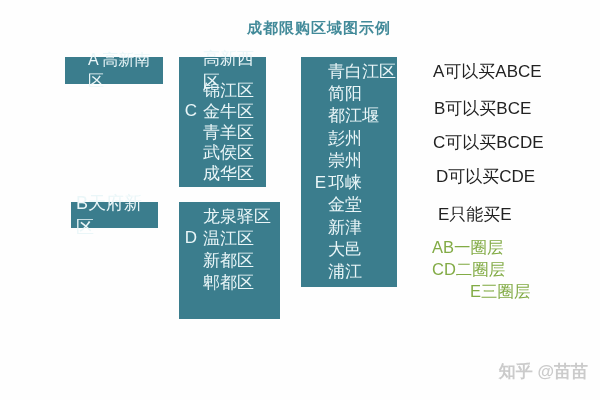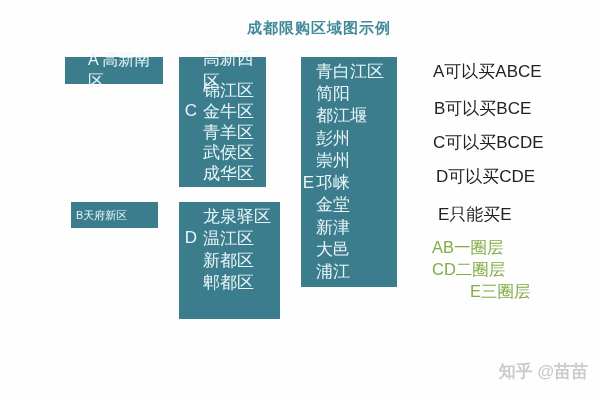--- a/index.html
+++ b/index.html
@@ -37,28 +37,28 @@
   .zbox {
     position: absolute;
     background: var(--teal);
     color: var(--box_text);
   }
   .label-box {
     display: flex;
     align-items: center;
   }
   .box-a { left: 65px; top: 57px; width: 98px; height: 27px; font-size: 16px; padding-left: 23px; }
-  .box-b { left: 71px; top: 202px; width: 87px; height: 26px; font-size: 11px; padding-left: 5px; }
+  .box-b { left: 71px; top: 202px; width: 87px; height: 26px; font-size: 18px; padding-left: 5px; }
   .box-c { left: 179px; top: 57px; width: 87px; height: 130px; padding-top: 3px; font-size: 17px; }
   .box-d { left: 179px; top: 202px; width: 101px; height: 117px; padding-top: 3px; font-size: 17px; }
   .box-e { left: 301px; top: 57px; width: 96px; height: 230px; padding-top: 3px; font-size: 17px; }
   .row { display: flex; align-items: center; }
   .box-c .row { height: 20.6px; }
   .box-d .row { height: 22.2px; }
-  .box-e .row { height: 22.3px; }
+  .box-e .row { height: 22.3px; margin-left: 12px; }
   .gut { display: inline-block; text-align: center; flex: 0 0 auto; }
   .box-c .gut, .box-d .gut { width: 24px; }
   .box-e .gut { width: 15px; }
   .rule {
     position: absolute;
     font-size: 17px;
     font-weight: 500;
     color: var(--black_text);
     white-space: nowrap;
   }

